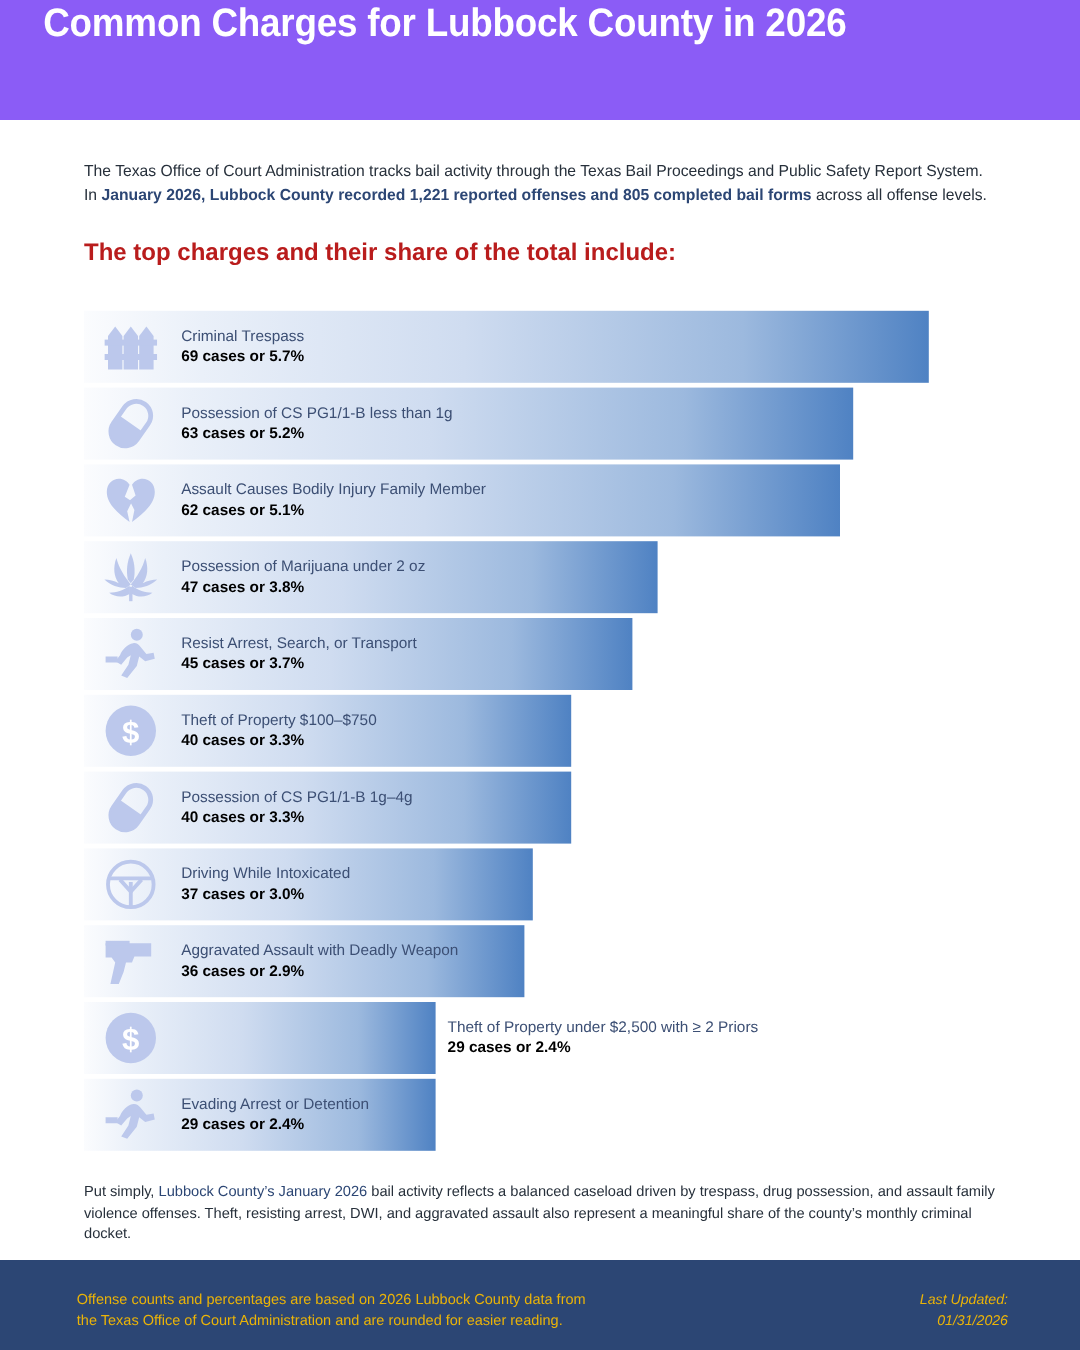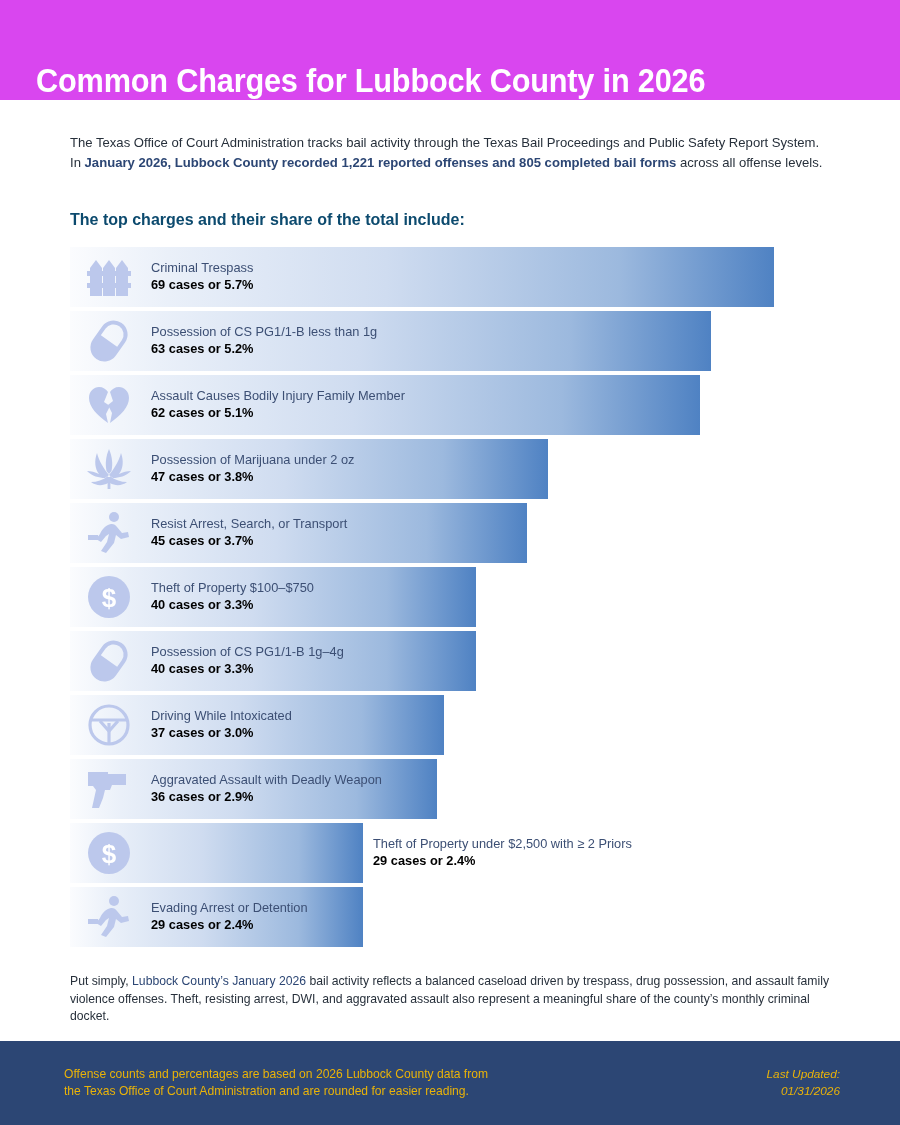--- a/index.html
+++ b/index.html
@@ -8,23 +8,23 @@
     background:#ffffff;
     font-family:"Liberation Sans", sans-serif;
     color:#2c4674;
     overflow:hidden;
     position:relative;
   }
   .page{width:900px;height:1125px;position:relative;display:flex;flex-direction:column;}
 
   
   .header{
-    background:#d946ef;
+    background:#8b5cf6;
     height:100px;
-    display:flex;align-items:flex-end;
+    display:flex;align-items:flex-start;
     box-sizing:border-box;
     padding:0 36px;
     flex:0 0 auto;
   }
   .header h1{
     margin:0;
     color:#ffffff;
     font-size:33px;
     font-weight:bold;
     letter-spacing:-0.2px;
@@ -44,29 +44,29 @@
     font-size:13.3px;
     line-height:19.5px;
     color:#27303b;
     margin:0 0 0 0;
     max-width:770px;
     transform:scaleX(0.985);
     transform-origin:left top;
   }
   .intro b{color:#2c4674;font-weight:bold;}
   .subhead{
-    margin:39px 0 0 0;
-    font-size:16px;
+    margin:28px 0 0 0;
+    font-size:20px;
     font-weight:bold;
-    color:#0c4a6e;
+    color:#b91c1c;
   }
 
   
   .chart{
-    margin-top:18px;
+    margin-top:36px;
     position:relative;
   }
   .row{
     position:relative;
     height:60px;
     margin-bottom:4px;
   }
   .bar{
     position:absolute;
     left:0;top:0;

